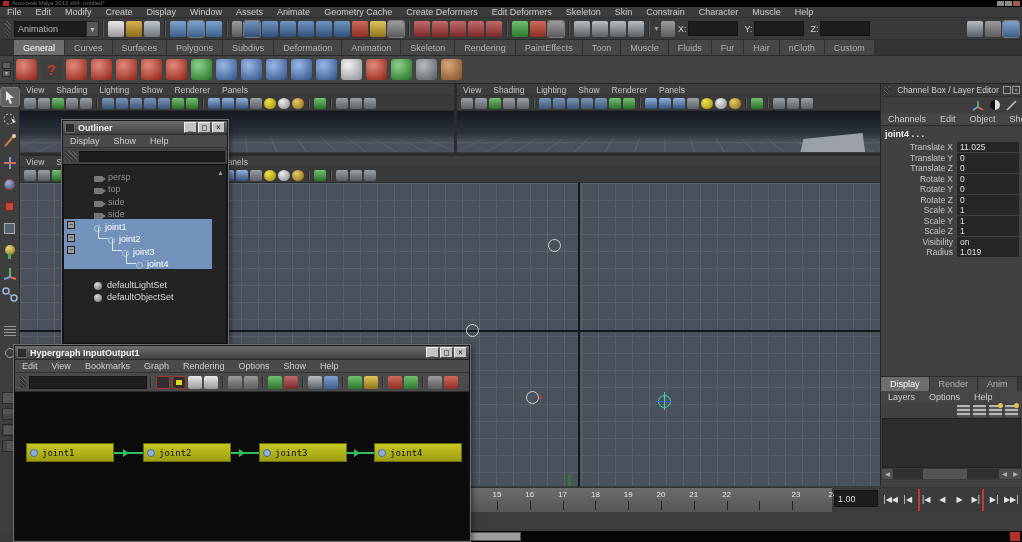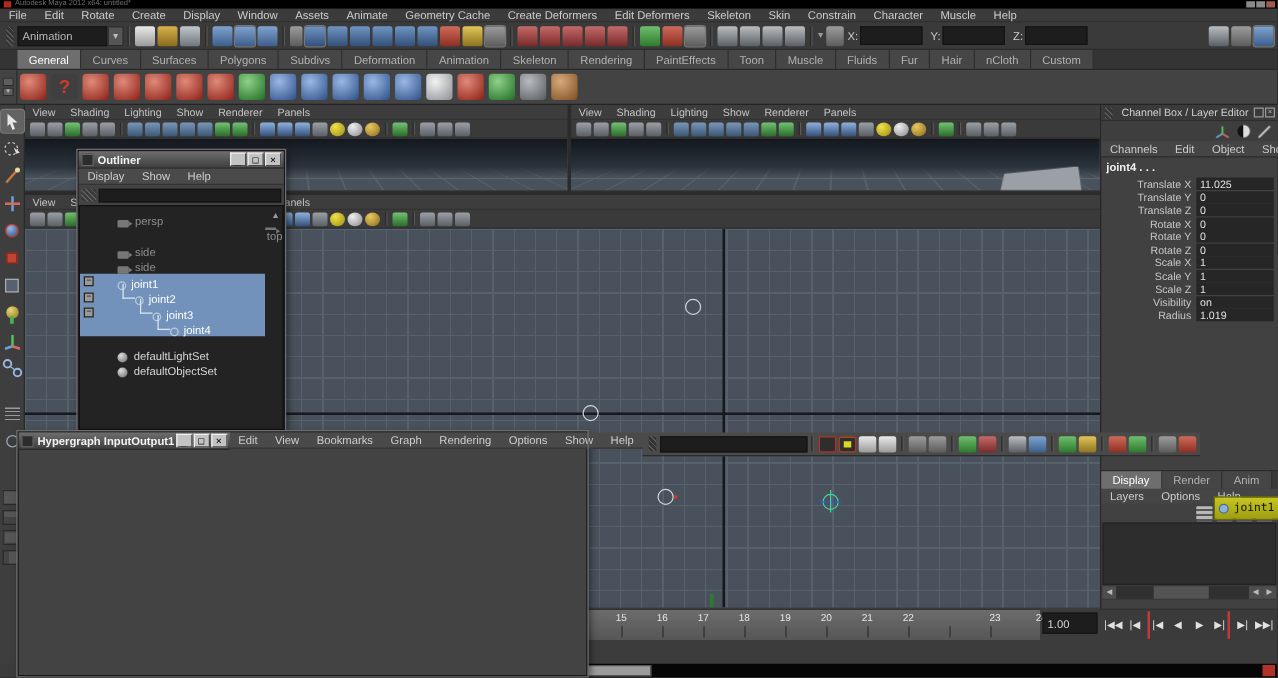--- a/index.html
+++ b/index.html
@@ -105,21 +105,21 @@
     <div style="font-size:6px;color:#6f6f6f;line-height:7px;">Autodesk Maya 2012 x64: untitled*</div>
     <div style="flex:1"></div>
     <div style="width:7px;height:5px;background:#8a8a8a;margin-right:1px;"></div>
     <div style="width:7px;height:5px;background:#8a8a8a;margin-right:1px;"></div>
     <div style="width:7px;height:5px;background:#a05a52;margin-right:2px;"></div>
   </div>
 
   <div class="abs row" style="left:0;top:7px;width:1022px;height:11px;background:#3b3b3b;border-bottom:1px solid #2e2e2e;">
     <span class="mi">File</span>
     <span class="mi">Edit</span>
-    <span class="mi">Rotate</span>
+    <span class="mi">Modify</span>
     <span class="mi">Create</span>
     <span class="mi">Display</span>
     <span class="mi">Window</span>
     <span class="mi">Assets</span>
     <span class="mi">Animate</span>
     <span class="mi">Geometry Cache</span>
     <span class="mi">Create Deformers</span>
     <span class="mi">Edit Deformers</span>
     <span class="mi">Skeleton</span>
     <span class="mi">Skin</span>
@@ -573,21 +573,21 @@
     <div class="row" style="height:16px;background:#434343;padding:0 2px;">
       <div style="width:12px;height:10px;background:repeating-linear-gradient(45deg,#5e5e5e 0 1px,#3a3a3a 1px 3px);margin-right:2px;"></div>
       <div class="field" style="flex:1;height:11px;"></div>
     </div>
     <div style="flex:1;background:#232323;border:1px solid #111;position:relative;padding-top:4px;">
       <div style="position:absolute;right:2px;top:4px;color:#999;font-size:7px;">▲</div>
       <div class="olrow" style="padding-left:30px;color:#8e8e8e;">
           <span class="camic"></span>
           <span>persp</span>
         </div>
-      <div class="olrow" style="padding-left:30px;color:#8e8e8e;flex-direction:column;">
+      <div class="olrow" style="padding-left:30px;color:#8e8e8e;">
           <span class="camic"></span>
           <span>top</span>
         </div>
       <div class="olrow" style="padding-left:30px;color:#8e8e8e;">
           <span class="camic"></span>
           <span>side</span>
         </div>
       <div class="olrow" style="padding-left:30px;color:#8e8e8e;">
           <span class="camic"></span>
           <span>side</span>
@@ -624,21 +624,21 @@
           <span class="setic"></span>
           <span>defaultLightSet</span>
         </div>
       <div class="olrow" style="padding-left:30px;color:#d8d8d8;">
           <span class="setic"></span>
           <span>defaultObjectSet</span>
         </div>
     </div>
   </div>
 
-  <div class="win" style="left:14px;top:345px;width:456px;height:196px;z-index:30;display:flex;">
+  <div class="win" style="left:14px;top:345px;width:456px;height:196px;z-index:30;display:flex;flex-direction:column;">
     <div class="wtitle">
       <div class="wicon"></div>
       <div class="tt">Hypergraph InputOutput1</div>
       <div class="wbtn">_</div>
       <div class="wbtn">□</div>
       <div class="wbtn">×</div>
     </div>
     <div class="wmenu">
       <span class="mi">Edit</span>
       <span class="mi">View</span>

